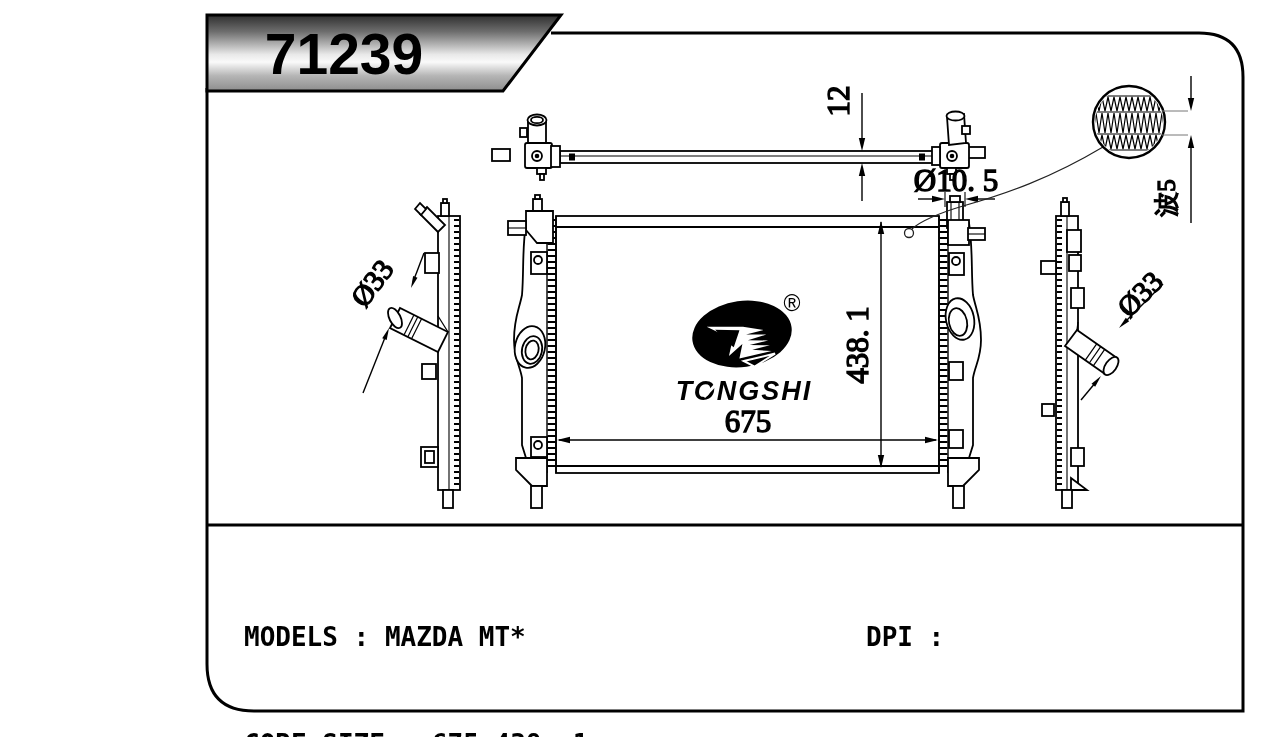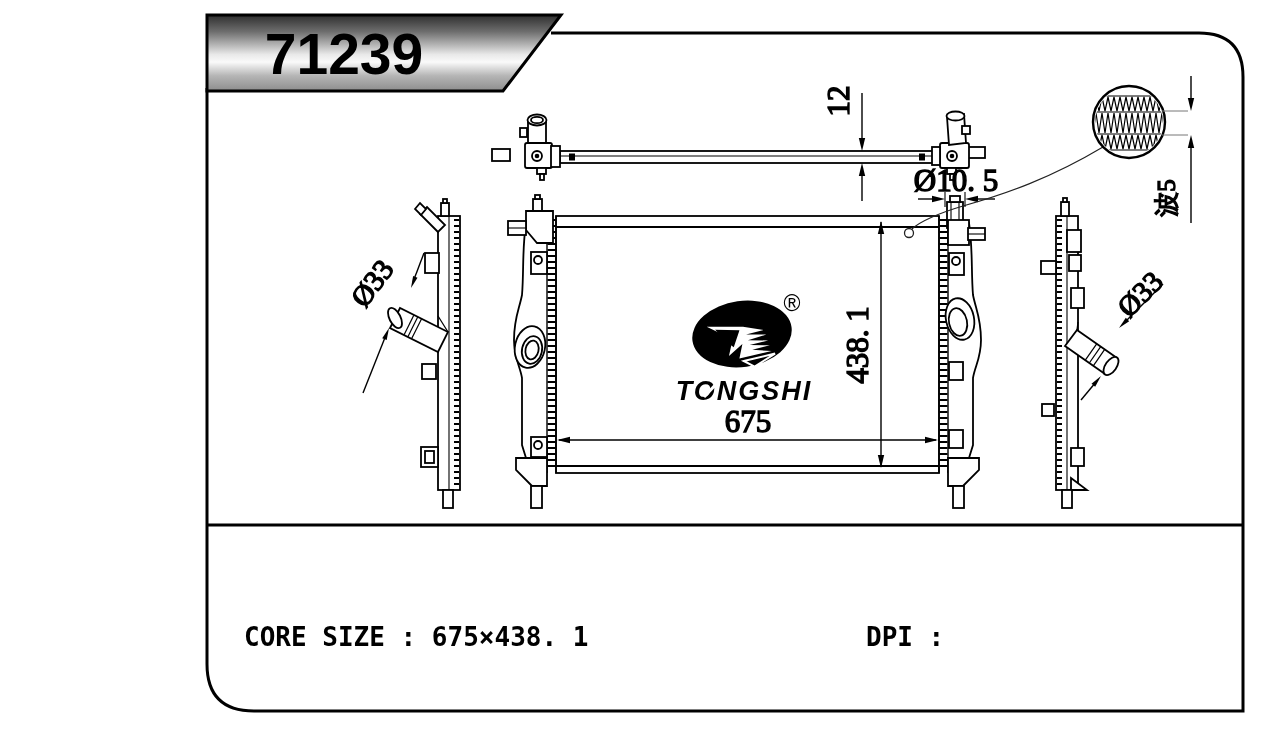--- a/index.html
+++ b/index.html
@@ -264,20 +264,21 @@
       <line x1="1180" y1="148" x2="1180" y2="223"></line>
       <polygon points="1180,111 1176.8,98 1183.2,98" fill="#000" stroke="none"></polygon>
       <polygon points="1180,135 1176.8,148 1183.2,148" fill="#000" stroke="none"></polygon>
       <text class="dim-cjk" transform="translate(1164,198) rotate(-90)" text-anchor="middle">波5</text>
     </g>
   </g>
 </svg>
 
 
 <div class="specs specs-left">
+  <div><span>MODELS</span><span> : </span><span>MAZDA MT*</span></div>
   <div><span>CORE SIZE</span><span> : </span><span>675×438. 1</span></div>
   
   
 </div>
 
 <div class="specs specs-right">
   <div><span>DPI</span><span> : </span><span></span></div>
   
   
 </div>

